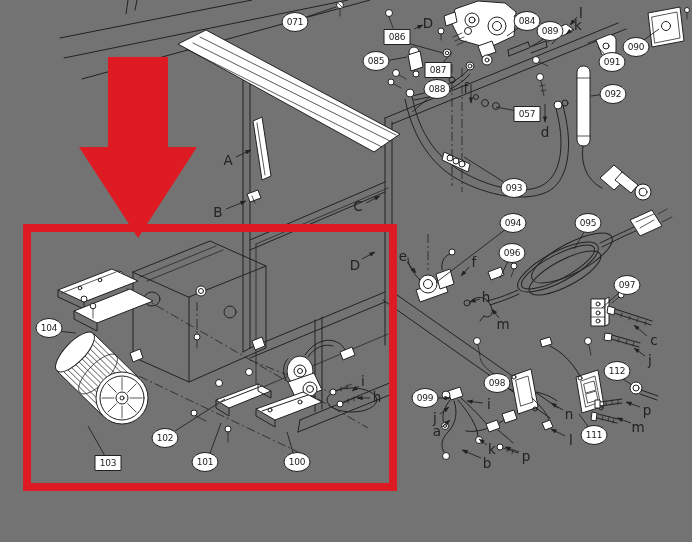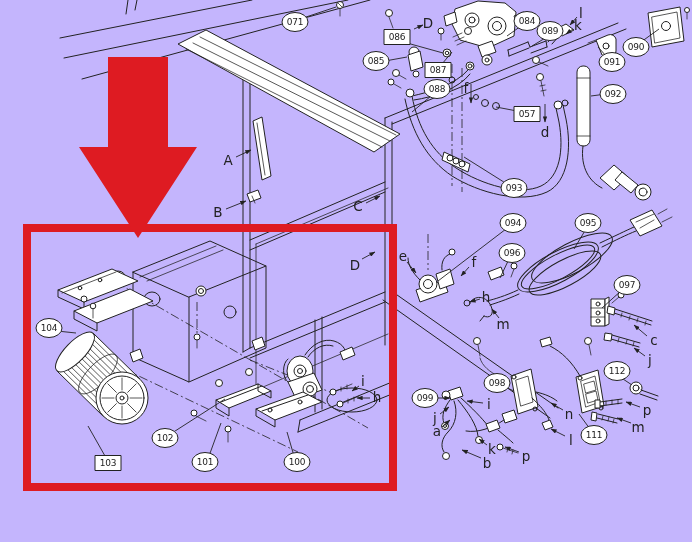--- a/index.html
+++ b/index.html
@@ -1,16 +1,16 @@
 <!DOCTYPE html>
 <html style="--hl: #de1b22; --line: #222222;"><head>
 <meta charset="utf-8">
 <style>
   html,body{margin:0;padding:0;background:#fff}
-  .stage{position:relative;width:692px;height:542px;background:#c4b5fd;overflow:hidden;
+  .stage{position:relative;width:692px;height:542px;background:#737373;overflow:hidden;
          font-family:"DejaVu Sans",sans-serif}
   svg{position:absolute;left:0;top:0}
   .ln{fill:none;stroke:var(--line,#222);stroke-width:1;stroke-linecap:round;stroke-linejoin:round}
   .thin{stroke-width:.75}
   .fw{fill:#fff;stroke:var(--line,#222);stroke-width:1;stroke-linejoin:round}
   .dash{fill:none;stroke:var(--line,#222);stroke-width:.8;stroke-dasharray:9 3 2 3}
   .hl{fill:var(--hl,#de1b22)}
   .hlbox{fill:none;stroke:var(--hl,#de1b22);stroke-width:8}
   .leader{fill:none;stroke:var(--line,#222);stroke-width:.9}
   text{fill:var(--line,#222)}

